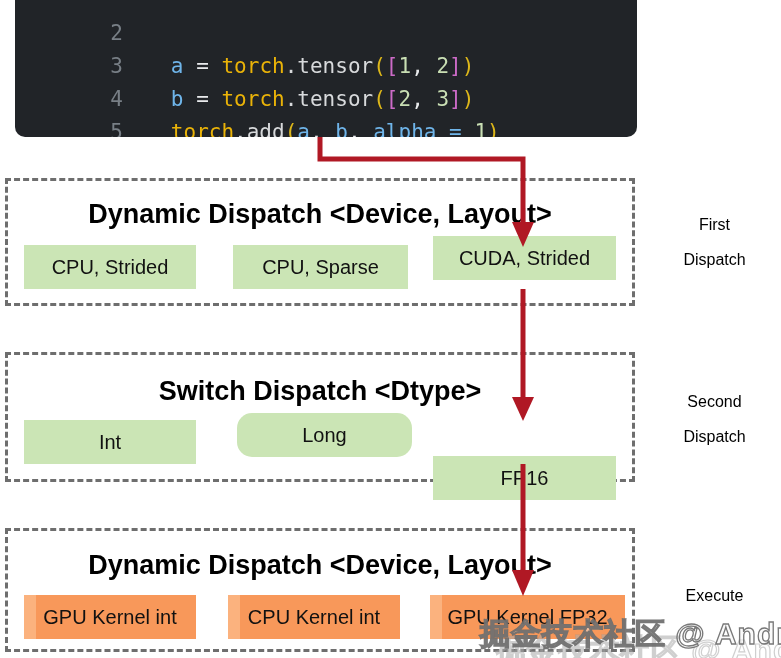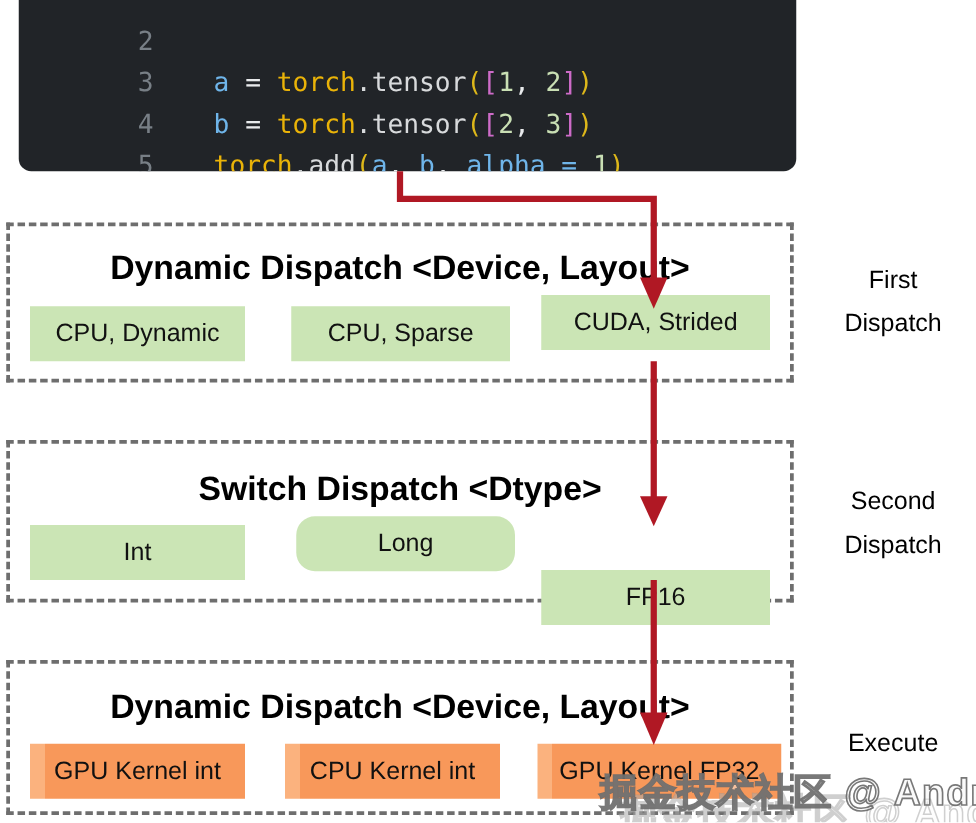--- a/index.html
+++ b/index.html
@@ -41,21 +41,21 @@
     position:absolute;height:44px;background:#cbe5b5;
     display:flex;align-items:center;justify-content:center;
     font-size:20px;color:#111;white-space:nowrap;
   }
   .cell.orange{
     background:linear-gradient(90deg,#fbb27e 0px,#fbb27e 12px,#f8985a 12px);
   }
   
   .side-label{
     position:absolute;left:648px;width:133px;text-align:center;
-    font-size:20px;line-height:35px;color:#000;
+    font-size:16px;line-height:35px;color:#000;
   }
   
   .watermark{
     position:absolute;white-space:nowrap;font-size:30px;font-weight:bold;
     letter-spacing:1px;z-index:30;
     color:rgba(245,245,245,0.45);
     -webkit-text-stroke:1.3px rgba(105,105,105,0.9);
   }
   .watermark.ghost{
     z-index:29;
@@ -96,21 +96,21 @@
       <path class="arrow-head" d="M512 397 L534 397 L523 421 Z"></path>
     </g>
     <g>
       <path class="arrow-line" d="M523 464 L523 572"></path>
       <path class="arrow-head" d="M512 570 L534 570 L523 596 Z"></path>
     </g>
   </svg>
 
   <section class="dispatch-box" style="top:178px;height:128px;">
     <h2 class="section-title" style="top:18px;">Dynamic Dispatch &lt;Device, Layout&gt;</h2>
-    <div class="cell" style="left:16px;top:64px;width:172px;">CPU, Dynamic</div>
+    <div class="cell" style="left:16px;top:64px;width:172px;">CPU, Strided</div>
     <div class="cell" style="left:225px;top:64px;width:175px;">CPU, Sparse</div>
     <div class="cell" style="left:425px;top:55px;width:183px;">CUDA, Strided</div>
   </section>
 
   <section class="dispatch-box" style="top:352px;height:130px;">
     <h2 class="section-title" style="top:21px;">Switch Dispatch &lt;Dtype&gt;</h2>
     <div class="cell" style="left:16px;top:65px;width:172px;">Int</div>
     <div class="cell" style="left:229px;top:58px;width:175px;border-radius:15px;">Long</div>
     <div class="cell" style="left:425px;top:65px;width:183px;margin-top:36px;">FP16</div>
   </section>

